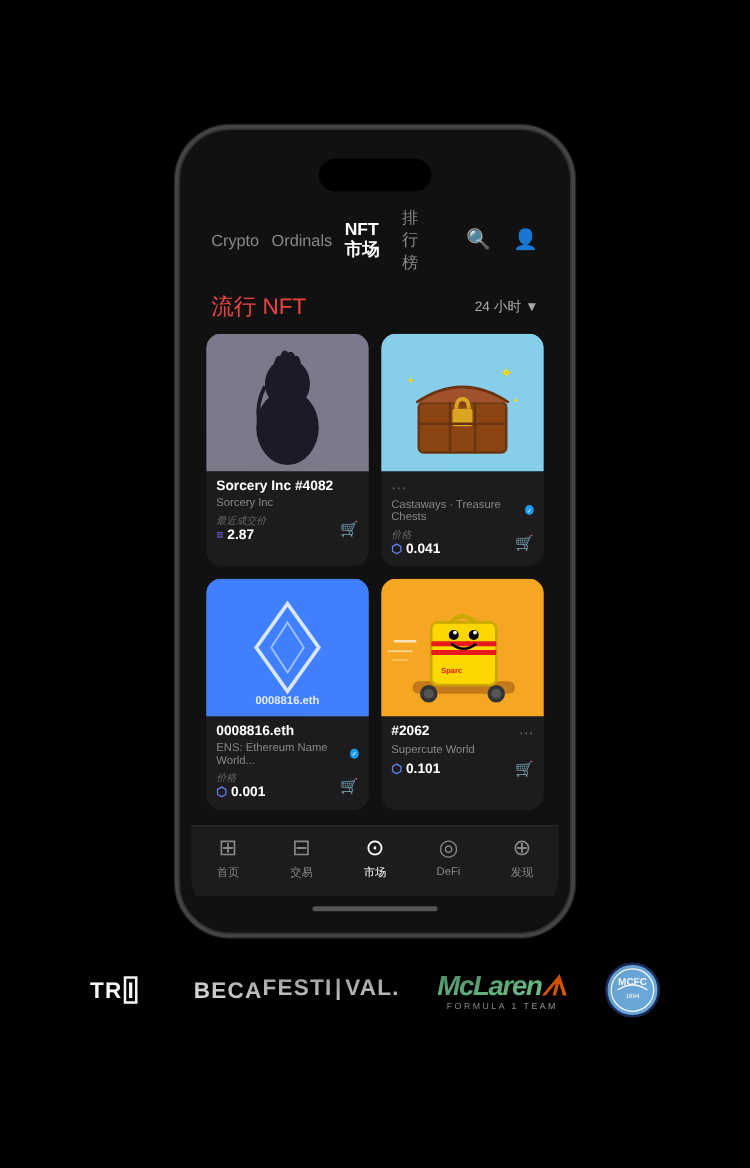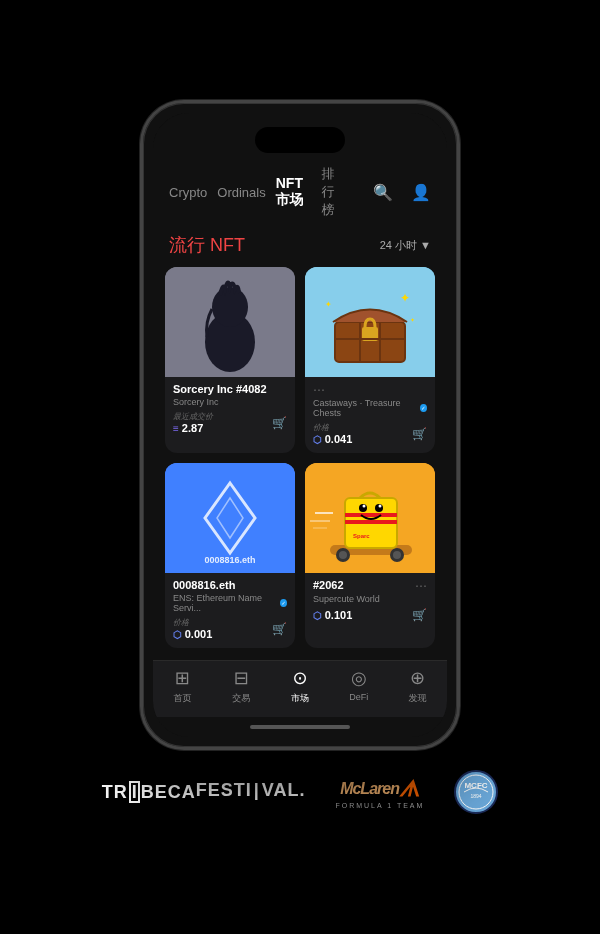--- a/index.html
+++ b/index.html
@@ -411,21 +411,21 @@
 
                 <path d="M65 35 L78 55 L65 75 L52 55 Z" fill="none" stroke="rgba(255,255,255,0.5)" stroke-width="1.5"></path>
                 <text x="65" y="100" text-anchor="middle" font-size="9" fill="rgba(255,255,255,0.85)" font-weight="600">0008816.eth</text>
               </svg>
             </div>
             <div class="nft-info">
               <div class="nft-collection-row">
                 <span class="nft-name">0008816.eth</span>
               </div>
               <div class="nft-collection">
-                <span>ENS: Ethereum Name Servi...</span>
+                <span>ENS: Ethereum Name World...</span>
                 <span class="verified-badge">✓</span>
               </div>
               <div class="price-row">
                 <div>
                   <div class="price-label">价格</div>
                   <div class="price-value">
                     <span style="color:#627eea;font-size:10px;">⬡</span>
                     <span>0.001</span>
                   </div>
                 </div>
@@ -520,32 +520,32 @@
     </div>
   </div>
 </div>
 
 <div class="branding-row">
 
   <div class="brand-tribeca">
     <div style="display:flex;align-items:baseline;gap:0">
       <span style="font-size:18px;font-weight:900;color:#fff;letter-spacing:1px;line-height:1;">TR</span>
       <span style="font-size:18px;font-weight:900;color:#fff;border:2px solid #fff;padding:0 1px;line-height:1;margin:0 1px;">I</span>
-      <span style="font-size:18px;font-weight:900;color:#fff;letter-spacing:1px;line-height:1;">BECA</span>
+      <span style="font-size:18px;font-weight:900;color:#fff;letter-spacing:1px;line-height:1;padding-left:44px;">BECA</span>
     </div>
     <div style="display:flex;align-items:center;gap:0">
       <span style="font-size:18px;font-weight:900;color:#fff;letter-spacing:1px;line-height:1;">FESTI</span>
       <span style="font-size:18px;font-weight:900;color:#fff;letter-spacing:1px;line-height:1;margin:0 2px;">|</span>
       <span style="font-size:18px;font-weight:900;color:#fff;letter-spacing:1px;line-height:1;">VAL.</span>
     </div>
   </div>
 
   <div class="brand-mclaren">
     <div style="display:flex;align-items:center;">
-      <span style="font-size:16px;font-weight:900;color:#fdba74;font-style:italic;letter-spacing:-1px;">McLaren</span>
+      <span style="font-size:22px;font-weight:900;color:#86efac;font-style:italic;letter-spacing:-1px;">McLaren</span>
       <span style="font-size:22px;font-weight:900;color:#ff6600;font-style:italic;">ᗑ</span>
     </div>
     <span style="font-size:7px;color:#aaa;letter-spacing:2px;">FORMULA 1 TEAM</span>
   </div>
 
   <div class="brand-mancity">
     <svg viewBox="0 0 44 44" xmlns="http://www.w3.org/2000/svg">
       <circle cx="22" cy="22" r="21" fill="#6CABDD" stroke="#1C2C5B" stroke-width="2"></circle>
       <circle cx="22" cy="22" r="17" fill="none" stroke="#fff" stroke-width="1"></circle>
 

